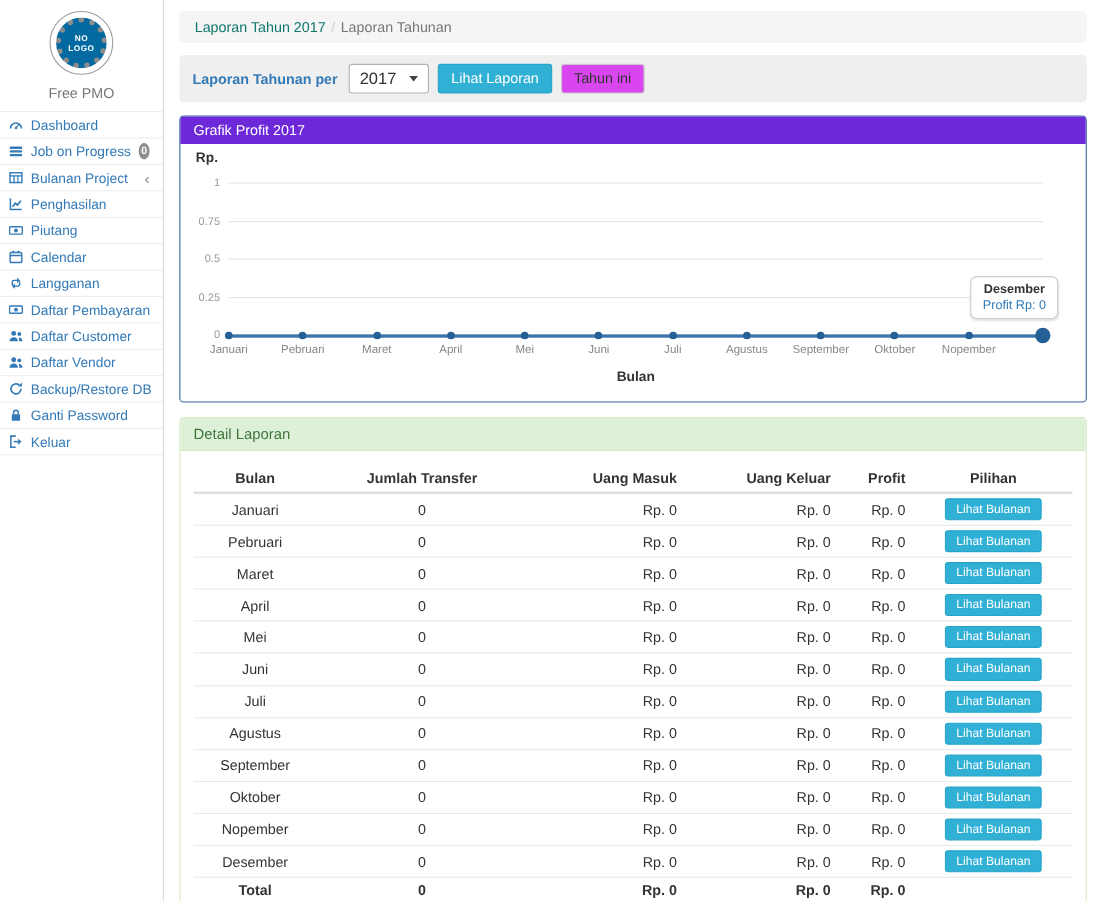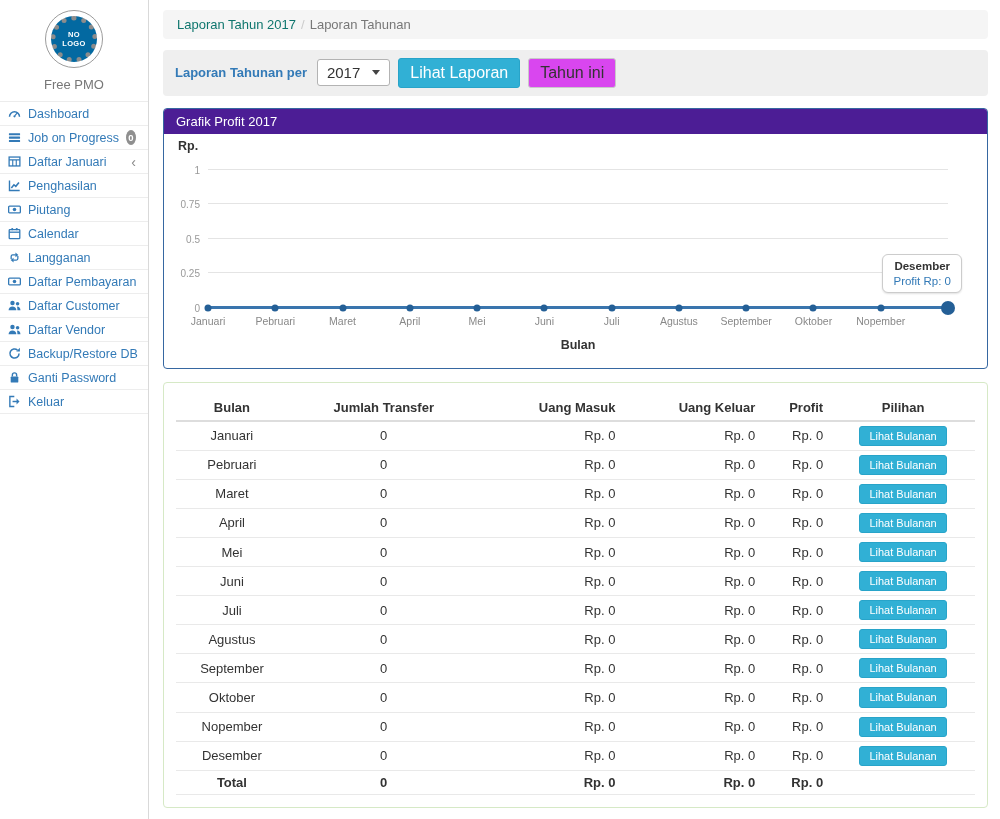--- a/index.html
+++ b/index.html
@@ -40,31 +40,31 @@
   .breadcrumb .current { color: #777; }
 
   .toolbar { background: #efefef; border-radius: 4px; padding: 8px 12px; margin-bottom: 12px;
     display: flex; align-items: center; gap: 8px; }
   .toolbar-label { color: #337ab7; font-weight: bold; font-size: 13px; margin-right: 2px; }
   .select-box { background: #fff; border: 1px solid #b3b3b3; border-radius: 3px;
     padding: 4px 9px; display: inline-flex; align-items: center; gap: 12px;
     font-size: 15px; cursor: pointer; }
   .caret { width: 0; height: 0; border-left: 4px solid transparent;
     border-right: 4px solid transparent; border-top: 5px solid #444; }
-  .btn { display: inline-block; border-radius: 3px; font-size: 16px; padding: 5px 11px;
+  .btn { display: inline-block; border-radius: 3px; font-size: 13px; padding: 5px 11px;
     cursor: pointer; line-height: 1.1; border: 1px solid transparent;
     font-family: "Liberation Sans", sans-serif; }
   .btn-info { background: #31b0d5; border-color: #28a4c9; color: #fff; }
   .btn-default { background: #d946ef; border-color: #c9c9c9; color: #333; }
   .btn-xs { padding: 3px 9px; font-size: 11px; }
 
   
   .panel { border-radius: 4px; margin-bottom: 13px; background: #fff; }
   .panel-primary { border: 1px solid #3667a1; }
-  .panel-primary > .panel-heading { background: #4c1d95; color: #fff; padding: 5px 12px;
+  .panel-primary > .panel-heading { background: #6d28d9; color: #fff; padding: 5px 12px;
     font-size: 13px; border-radius: 3px 3px 0 0; }
   .panel-success { border: 1px solid #d6e9c6; }
   .panel-success > .panel-heading { background: #dff0d8; color: #3c763d; padding: 7px 12px;
     font-size: 13.5px; border-radius: 3px 3px 0 0; border-bottom: 1px solid #d6e9c6; }
 
   
   .chart-body { padding: 5px 14px 10px; }
   .y-title { font-weight: bold; font-size: 12.5px; color: #333; }
   .plot-wrap { margin: 17px 25px 0 30px; position: relative; }
   .plot { position: relative; height: 138px; }
@@ -132,21 +132,21 @@
           <span class="s-label">Job on Progress</span>
           <span class="s-badge">0</span>
         </div>
         <div class="side-item">
           <span class="s-icon">
             <svg viewBox="0 0 14 14" width="13" height="13" fill="currentColor">
               <rect x="1.2" y="2.2" width="11.6" height="9.6" fill="none" stroke="currentColor" stroke-width="1.4"></rect>
               <path d="M1.2 5.3h11.6M5.1 5.3v6.5M8.9 5.3v6.5" stroke="currentColor" stroke-width="1.2" fill="none"></path>
             </svg>
           </span>
-          <span class="s-label">Daftar Januari</span>
+          <span class="s-label">Bulanan Project</span>
           <span class="s-chev">‹</span>
         </div>
         <div class="side-item">
           <span class="s-icon">
             <svg viewBox="0 0 14 14" width="13" height="13" fill="currentColor">
               <path d="M1.6 1.6v10.8h11" fill="none" stroke="currentColor" stroke-width="1.5"></path>
               <path d="M3.6 9.6l2.8-3.4 2 1.7 3.4-4.2" fill="none" stroke="currentColor" stroke-width="1.7"></path>
             </svg>
           </span>
           <span class="s-label">Penghasilan</span>
@@ -306,20 +306,21 @@
               <span class="xtick" style="left: 72.7273%;">September</span>
               <span class="xtick" style="left: 81.8182%;">Oktober</span>
               <span class="xtick" style="left: 90.9091%;">Nopember</span>
             </div>
           <div class="x-title">Bulan</div>
         </div>
       </div>
     </section>
 
     <section class="panel panel-success">
+      <div class="panel-heading">Detail Laporan</div>
       <div class="panel-body table-body">
         <table>
           <thead id="thead">
               <tr>
                 <th class="ta-c" style="width: 14%;">Bulan</th>
                 <th class="ta-c" style="width: 24%;">Jumlah Transfer</th>
                 <th class="ta-r" style="width: 18%;">Uang Masuk</th>
                 <th class="ta-r" style="width: 17.5%;">Uang Keluar</th>
                 <th class="ta-r" style="width: 8.5%;">Profit</th>
                 <th class="ta-c" style="width: 18%;">Pilihan</th>

